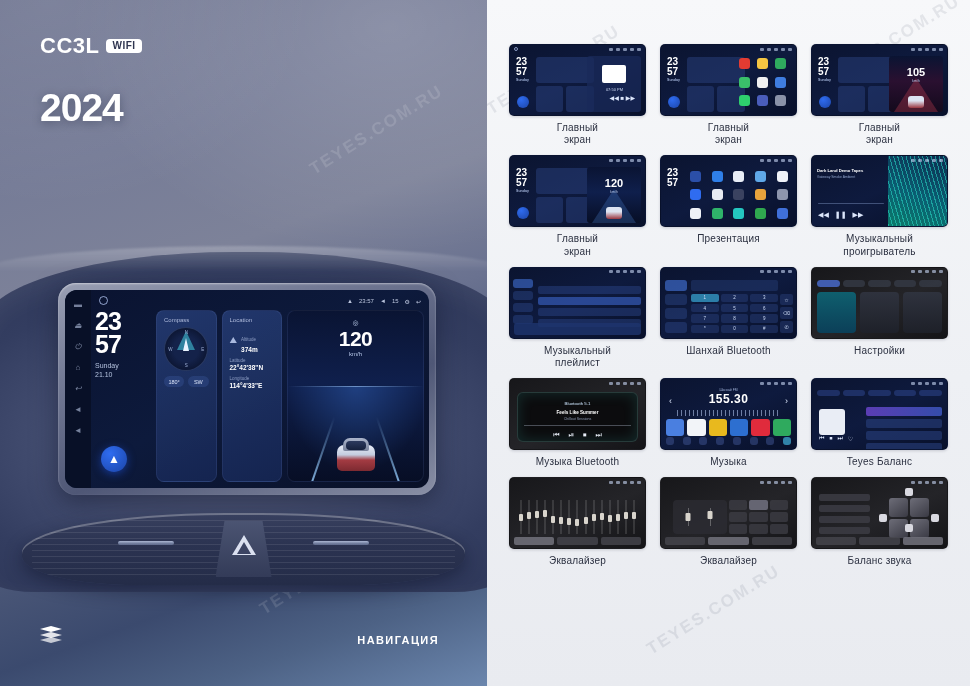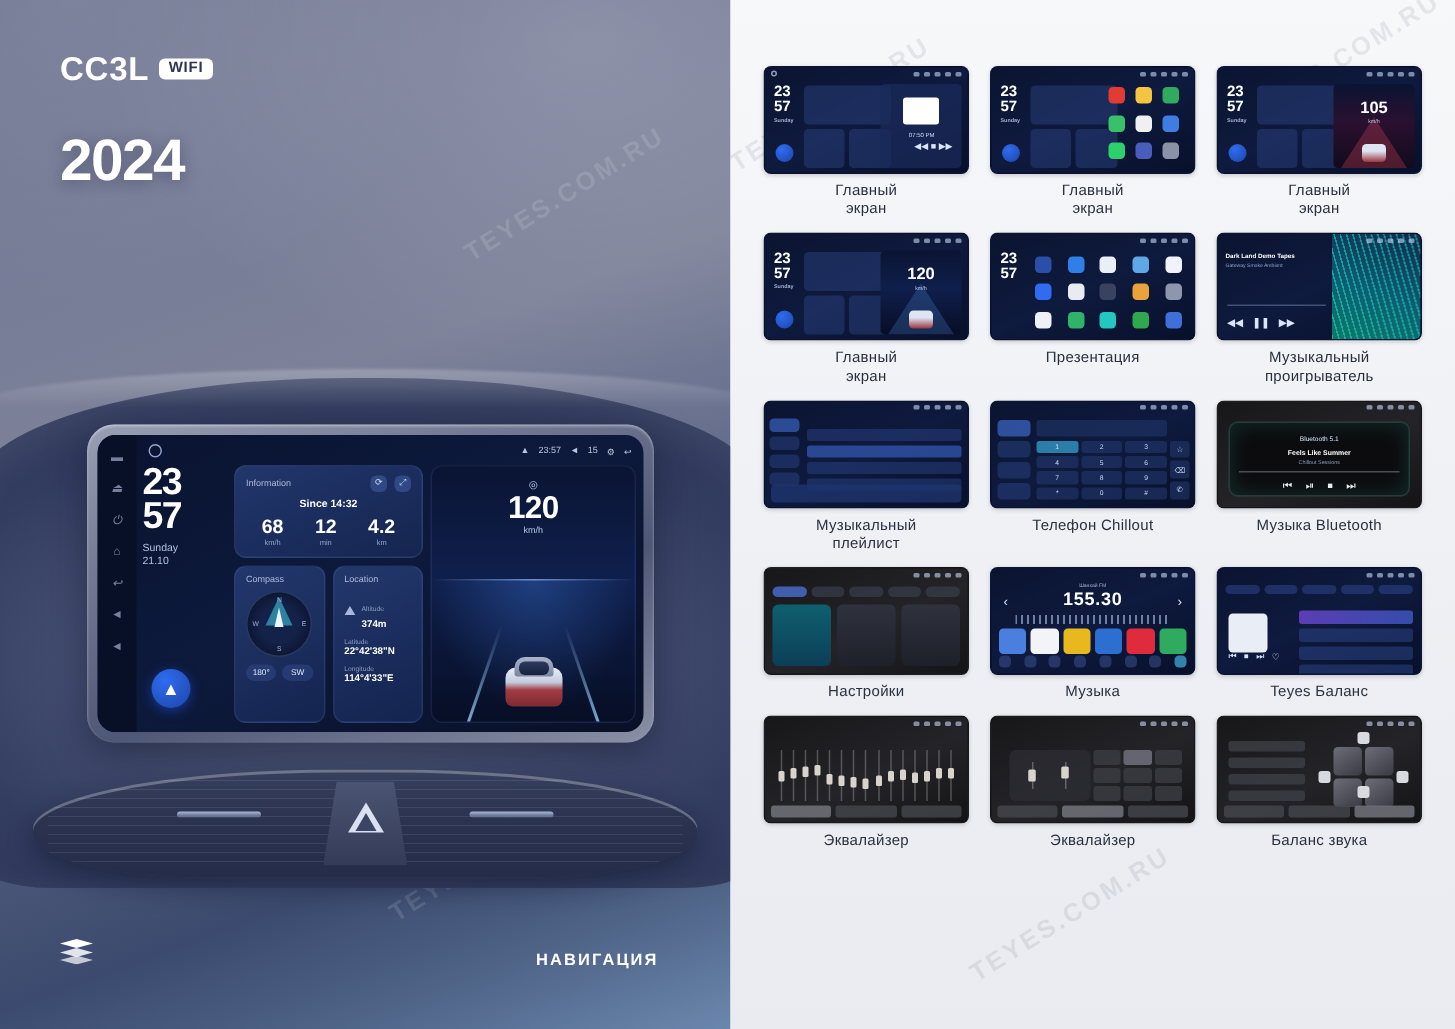--- a/index.html
+++ b/index.html
@@ -529,44 +529,20 @@
             <div class="clock-h">23</div>
             <div class="clock-m">57</div>
             <div class="clock-sub">
               <div>Sunday</div>
               <div>21.10</div>
             </div>
             <div class="nav-fab">▲</div>
           </div>
 
           <div class="col-mid">
-            <div class="card">
-              <div class="info-head">
-                <span class="card-title">Information</span>
-                <span class="info-icons">
-                  <span class="chip-ic">⟳</span>
-                  <span class="chip-ic">⤢</span>
-                </span>
-              </div>
-              <div class="since">Since 14:32</div>
-              <div class="stats">
-                <div class="stat">
-                  <div class="stat-v">68</div>
-                  <div class="stat-u">km/h</div>
-                </div>
-                <div class="stat">
-                  <div class="stat-v">12</div>
-                  <div class="stat-u">min</div>
-                </div>
-                <div class="stat">
-                  <div class="stat-v">4.2</div>
-                  <div class="stat-u">km</div>
-                </div>
-              </div>
-            </div>
 
             <div class="mid-2">
               <div class="card compass-card">
                 <div class="card-title">Compass</div>
                 <div class="compass-dial">
                   <div class="cone"></div>
                   <div class="needle"></div>
                   <span class="cdir n">N</span>
                   <span class="cdir e">E</span>
                   <span class="cdir s">S</span>
@@ -851,21 +827,46 @@
             <span class="dk">*</span>
             <span class="dk">0</span>
             <span class="dk">#</span>
           </div>
           <div class="dial-right">
             <span class="dr">☆</span>
             <span class="dr">⌫</span>
             <span class="dr">✆</span>
           </div>
         </div>
-        <div class="caption">Телефон Chillout</div>
+        <div class="caption">Шанхай Bluetooth</div>
+      </div>
+
+      <div class="cell">
+        <div class="thumb t-black">
+          <div class="t-bar">
+              <s></s>
+              <s></s>
+              <s></s>
+              <s></s>
+              <s></s>
+            </div>
+          <div class="set-tabs">
+            <span class="st on"></span>
+            <span class="st"></span>
+            <span class="st"></span>
+            <span class="st"></span>
+            <span class="st"></span>
+          </div>
+          <div class="set-cards">
+            <div class="sc teal"></div>
+            <div class="sc"></div>
+            <div class="sc"></div>
+          </div>
+        </div>
+        <div class="caption">Настройки</div>
       </div>
 
       <div class="cell">
         <div class="thumb t-black">
           <div class="t-bar">
               <s></s>
               <s></s>
               <s></s>
               <s></s>
               <s></s>
@@ -876,45 +877,20 @@
           <div class="btm-s" style="top:38px;">Chillout Sessions</div>
           <div class="btm-bar" style="top:46px;"></div>
           <div class="btm-ctl">
             <span>⏮</span>
             <span>⏯</span>
             <span>⏹</span>
             <span>⏭</span>
           </div>
         </div>
         <div class="caption">Музыка Bluetooth</div>
-      </div>
-
-      <div class="cell">
-        <div class="thumb t-black">
-          <div class="t-bar">
-              <s></s>
-              <s></s>
-              <s></s>
-              <s></s>
-              <s></s>
-            </div>
-          <div class="set-tabs">
-            <span class="st on"></span>
-            <span class="st"></span>
-            <span class="st"></span>
-            <span class="st"></span>
-            <span class="st"></span>
-          </div>
-          <div class="set-cards">
-            <div class="sc teal"></div>
-            <div class="sc"></div>
-            <div class="sc"></div>
-          </div>
-        </div>
-        <div class="caption">Настройки</div>
       </div>
 
       <div class="cell">
         <div class="thumb t-dark">
           <div class="t-bar">
               <s></s>
               <s></s>
               <s></s>
               <s></s>
               <s></s>

